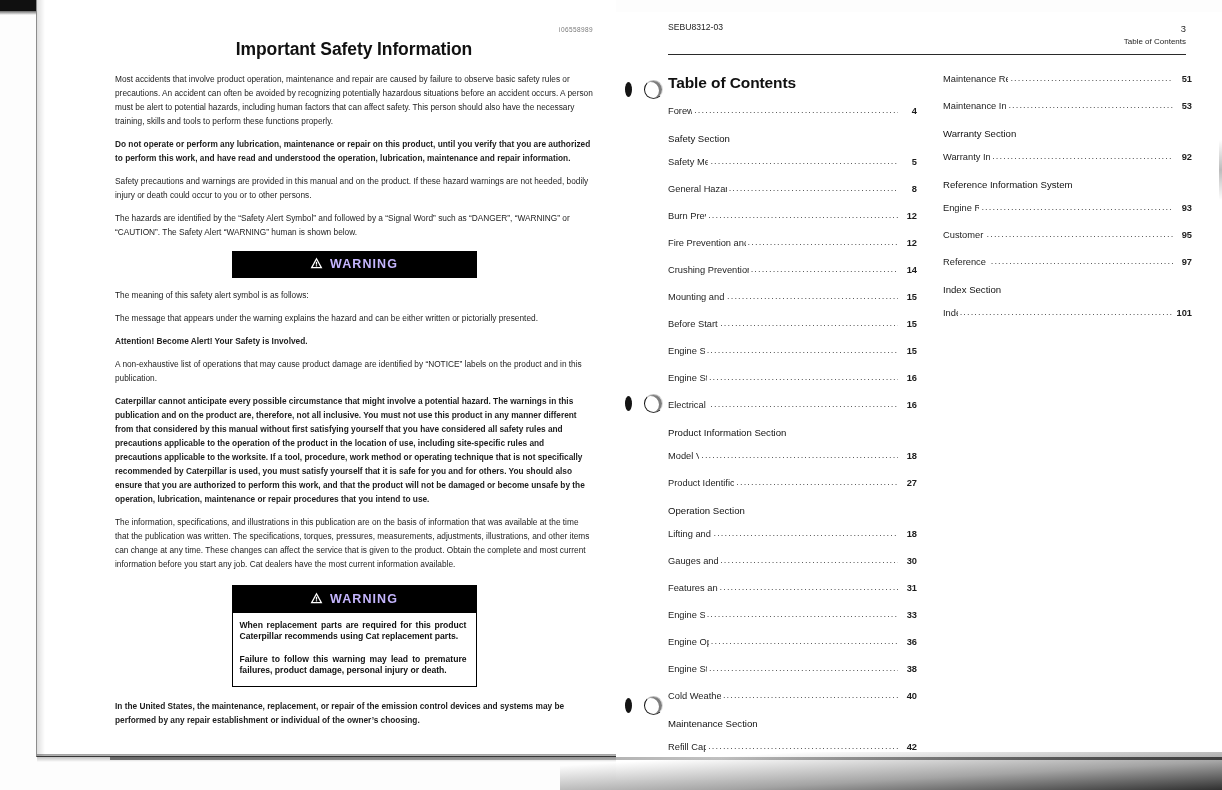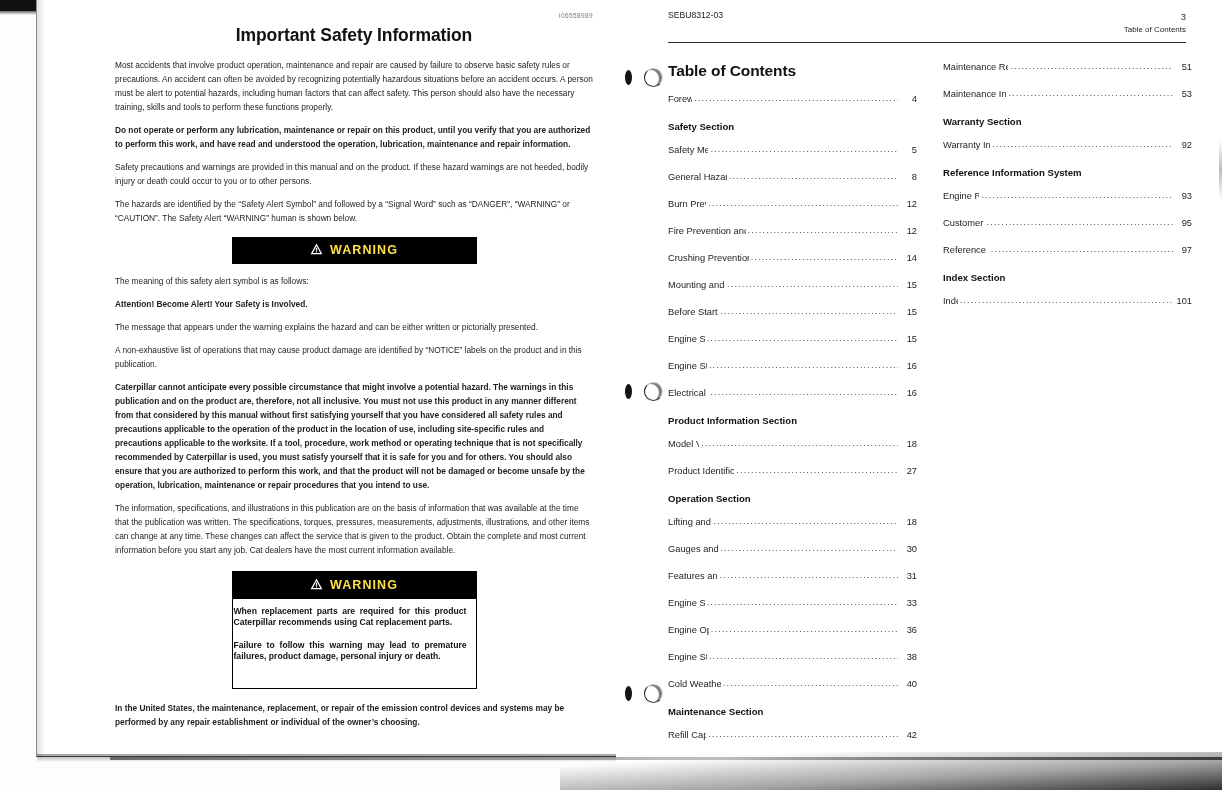--- a/index.html
+++ b/index.html
@@ -56,21 +56,21 @@
   
   .page-left-shadow {
     position: absolute;
     left: 37px; top: 754px;
     width: 600px; height: 8px;
     background: linear-gradient(to bottom, rgba(40,40,40,.45), rgba(255,255,255,0));
   }
 
   .left-content {
     position: absolute;
-    left: 78px; top: 12px;
+    left: 78px; top: 26px;
     width: 478px;
   }
 
   .doc-code {
     text-align: right;
     font-size: 6.5px;
     letter-spacing: .4px;
     color: #7a7a7a;
     margin-bottom: 6px;
     font-family: "Liberation Sans", sans-serif;
@@ -90,21 +90,21 @@
     line-height: 14px;
     margin: 0 0 9px 0;
     text-align: left;
     color: #1d1d1d;
   }
   .para.bold { font-weight: bold; }
 
   
   .warn-banner {
     background: #000000;
-    color: #fde047;
+    color: #c4b5fd;
     text-align: right;
     padding: 4px 0 5px 0;
     margin: 12px auto 10px auto;
     width: 245px;
     display: flex;
     align-items: center;
     justify-content: center;
     gap: 7px;
   }
   .warn-banner .warn-word {
@@ -119,36 +119,36 @@
     margin: 14px auto 12px auto;
     border: 1px solid #000;
     background: #fff;
   }
   .warn-box .warn-banner {
     margin: 0;
     width: 100%;
     padding: 4px 0 5px 0;
   }
   .warn-box-body {
-    padding: 7px 9px 9px 1px;
+    padding: 7px 9px 9px 7px;
   }
   .warn-box-body p {
     margin: 0 0 11px 0;
     font-size: 8.6px;
     line-height: 11.4px;
     font-weight: bold;
     text-align: justify;
     color: #111;
   }
-  .warn-box-body p:last-child { margin-bottom: 16px; }
+  .warn-box-body p:last-child { margin-bottom: 0; }
 
   
   .page-right {
     position: absolute;
-    left: 616px; top: 0;
+    left: 616px; top: 12px;
     width: 606px; height: 768px;
     background: #ffffff;
   }
   .right-header {
     position: absolute;
     left: 52px; top: 10px;
     width: 518px;
   }
   .rh-row {
     display: flex;
@@ -202,21 +202,21 @@
   .toc-col { width: 249px; }
   .toc-title {
     font-size: 15.5px;
     font-weight: bold;
     margin: 0 0 14px 0;
     color: #111;
     letter-spacing: -0.1px;
   }
   .toc-section {
     font-size: 9.6px;
-    font-weight: bold;
+    font-weight: normal;
     margin: 13px 0 13px 0;
     color: #111;
   }
   .toc-col-right .toc-section:first-child { margin-top: 0; }
 
   .toc-entry {
     display: flex;
     align-items: baseline;
     font-size: 9.3px;
     color: #1d1d1d;
@@ -231,20 +231,21 @@
     font-size: 9.3px;
     letter-spacing: 1.1px;
     color: #4a4a4a;
     transform: translateY(-1px);
   }
   .toc-entry .t-page {
     flex: 0 0 auto;
     min-width: 17px;
     text-align: right;
     font-size: 9.3px;
+    font-weight: bold;
   }
 
   
   .scan-bottom-shadow {
     position: absolute;
     left: 560px; top: 752px;
     width: 662px; height: 38px;
     background: linear-gradient(to bottom right, rgba(255,255,255,0) 18%, rgba(90,90,90,.55) 62%, rgba(25,25,25,.9) 100%);
   }
   .scan-bottom-edge {
@@ -286,22 +287,22 @@
             <polygon points="6.5,0.6 12.4,11.2 0.6,11.2" fill="#ffffff"></polygon>
             <polygon points="6.5,3.1 10.2,9.9 2.8,9.9" fill="#000000"></polygon>
             <rect x="5.85" y="4.8" width="1.3" height="2.9" fill="#ffffff"></rect>
             <rect x="5.85" y="8.25" width="1.3" height="1.2" fill="#ffffff"></rect>
           </svg>
         </span>
         <span class="warn-word">WARNING</span>
       </div>
 
       <p class="para">The meaning of this safety alert symbol is as follows:</p>
+      <p class="para">The message that appears under the warning explains the hazard and can be either written or pictorially presented.</p>
       <p class="para bold">Attention! Become Alert! Your Safety is Involved.</p>
-      <p class="para">The message that appears under the warning explains the hazard and can be either written or pictorially presented.</p>
       <p class="para">A non-exhaustive list of operations that may cause product damage are identified by “NOTICE” labels on the product and in this publication.</p>
       <p class="para bold">Caterpillar cannot anticipate every possible circumstance that might involve a potential hazard. The warnings in this publication and on the product are, therefore, not all inclusive. You must not use this product in any manner different from that considered by this manual without first satisfying yourself that you have considered all safety rules and precautions applicable to the operation of the product in the location of use, including site-specific rules and precautions applicable to the worksite. If a tool, procedure, work method or operating technique that is not specifically recommended by Caterpillar is used, you must satisfy yourself that it is safe for you and for others. You should also ensure that you are authorized to perform this work, and that the product will not be damaged or become unsafe by the operation, lubrication, maintenance or repair procedures that you intend to use.</p>
       <p class="para">The information, specifications, and illustrations in this publication are on the basis of information that was available at the time that the publication was written. The specifications, torques, pressures, measurements, adjustments, illustrations, and other items can change at any time. These changes can affect the service that is given to the product. Obtain the complete and most current information before you start any job. Cat dealers have the most current information available.</p>
 
       <div class="warn-box">
         <div class="warn-banner">
           <span class="tri-icon">
             <svg width="13" height="12" viewBox="0 0 13 12" aria-hidden="true">
               <polygon points="6.5,0.6 12.4,11.2 0.6,11.2" fill="#ffffff"></polygon>
               <polygon points="6.5,3.1 10.2,9.9 2.8,9.9" fill="#000000"></polygon>

